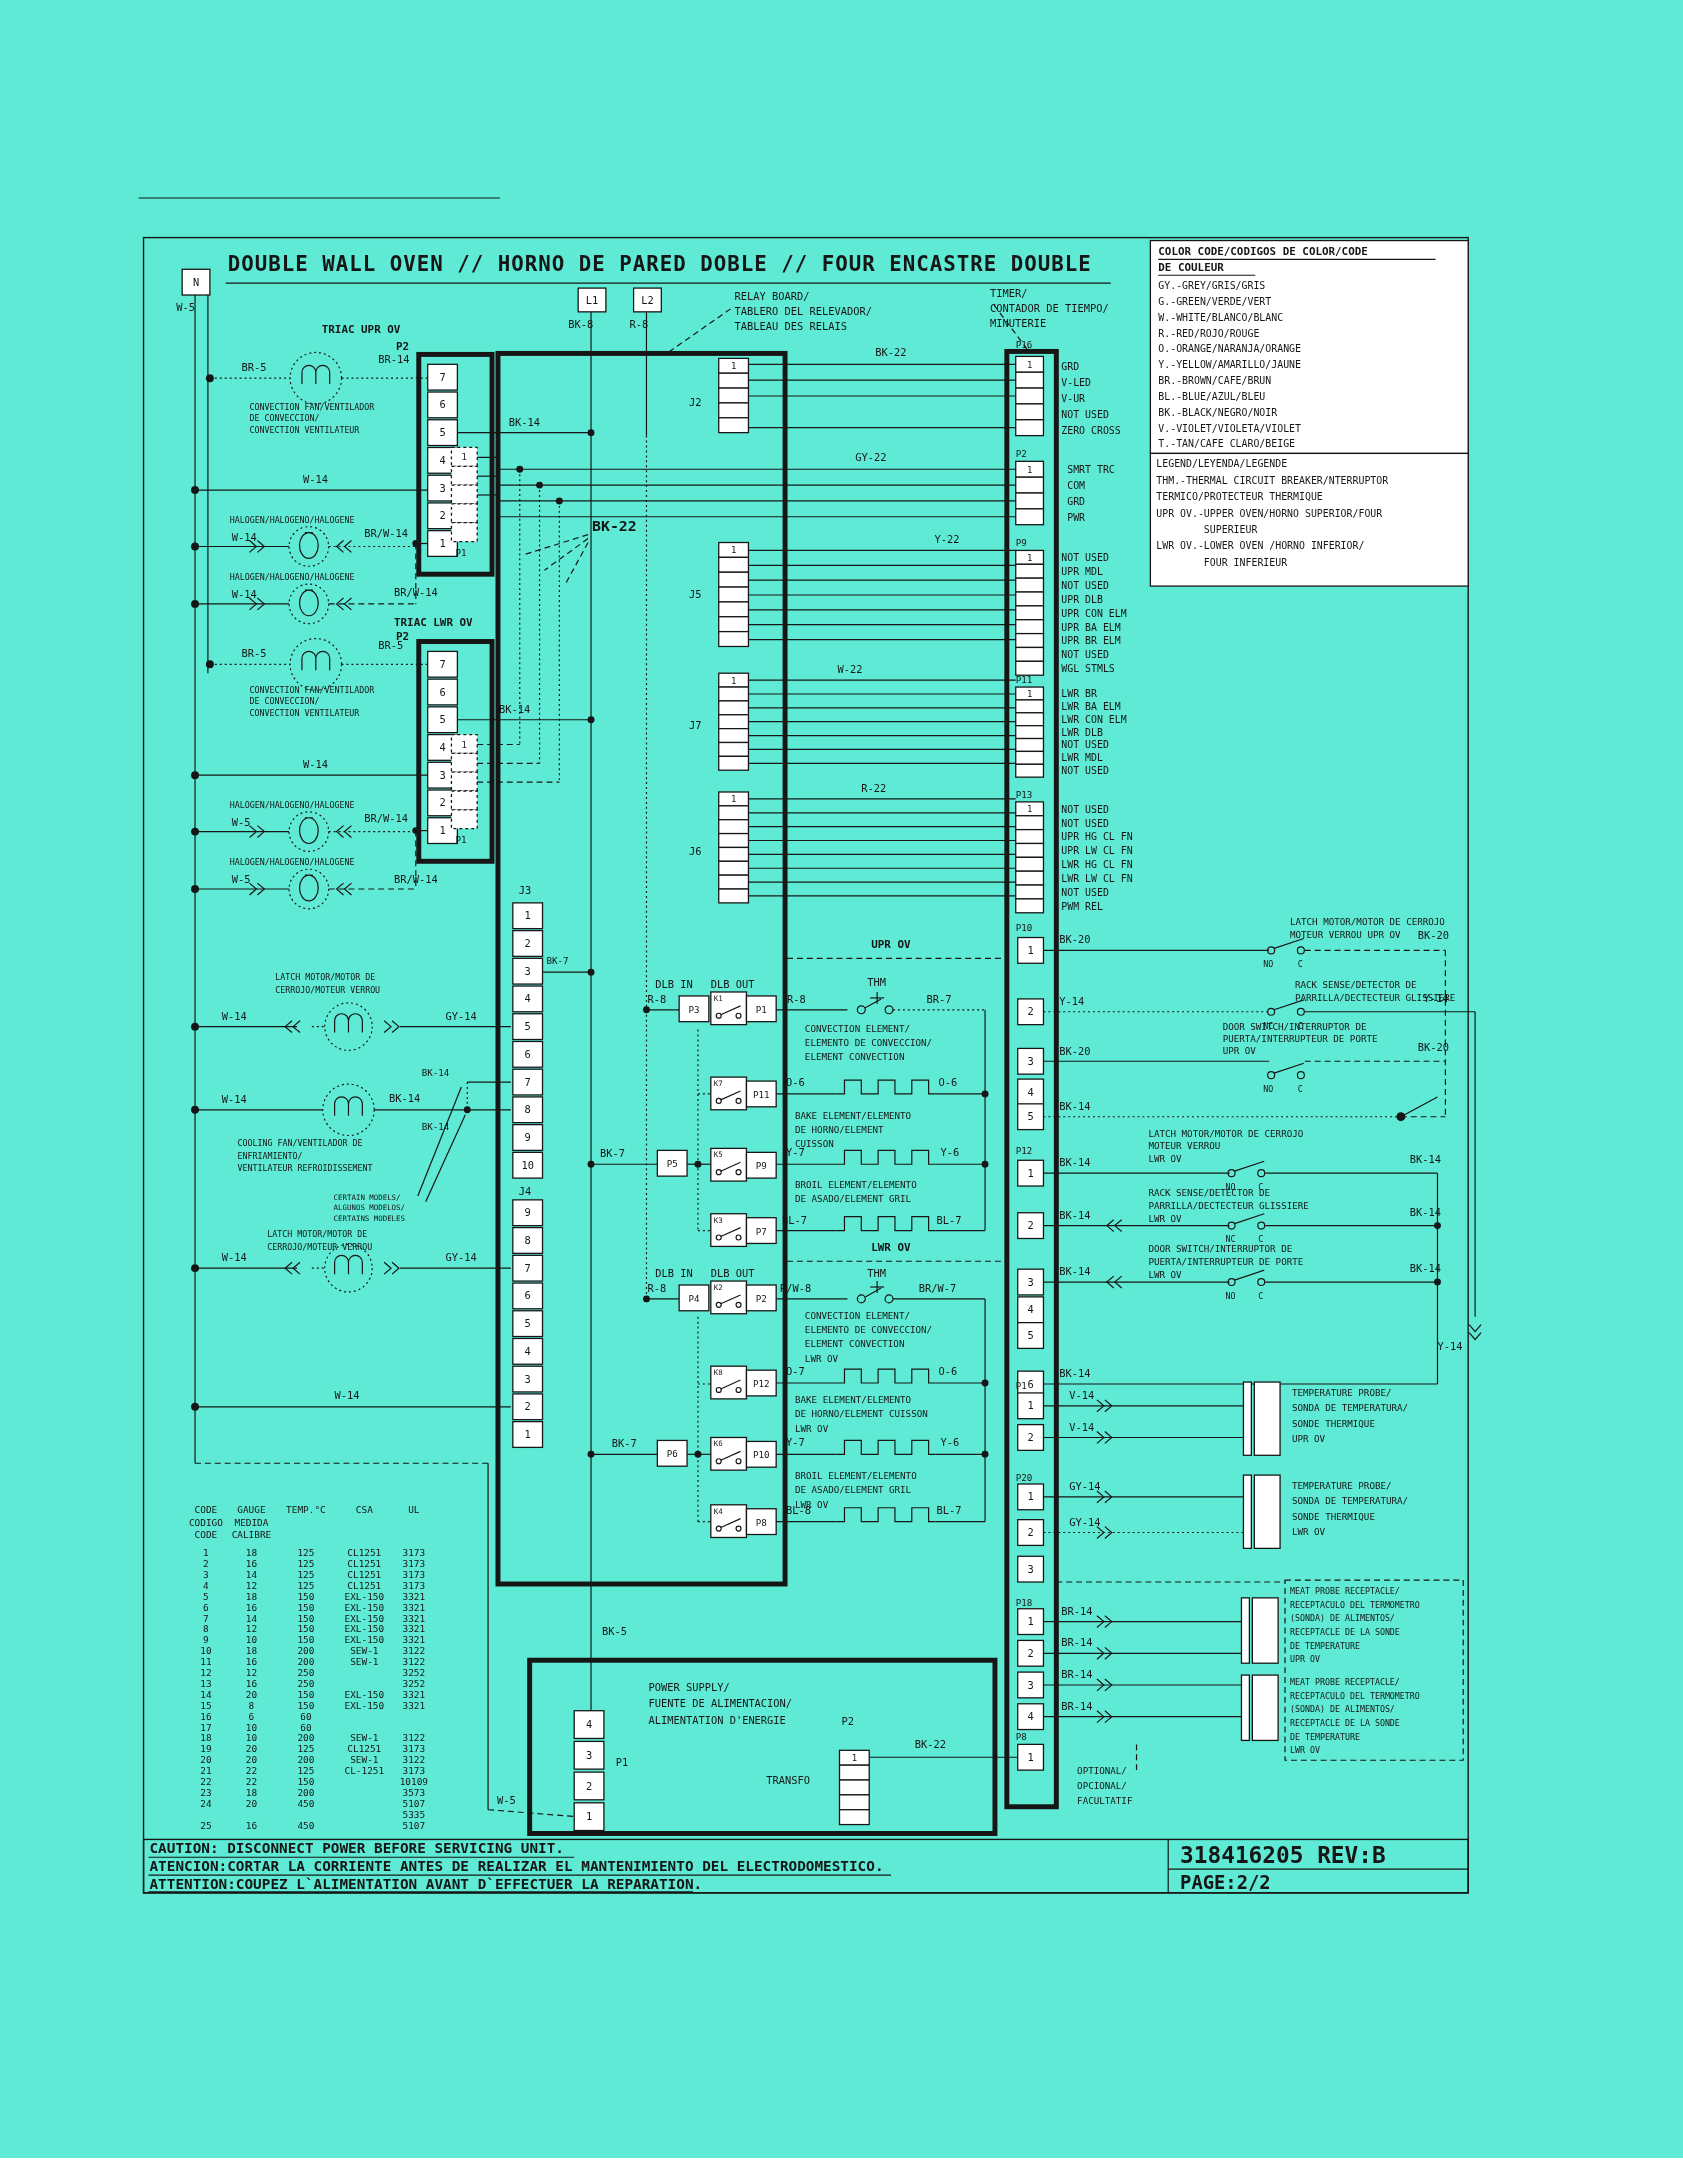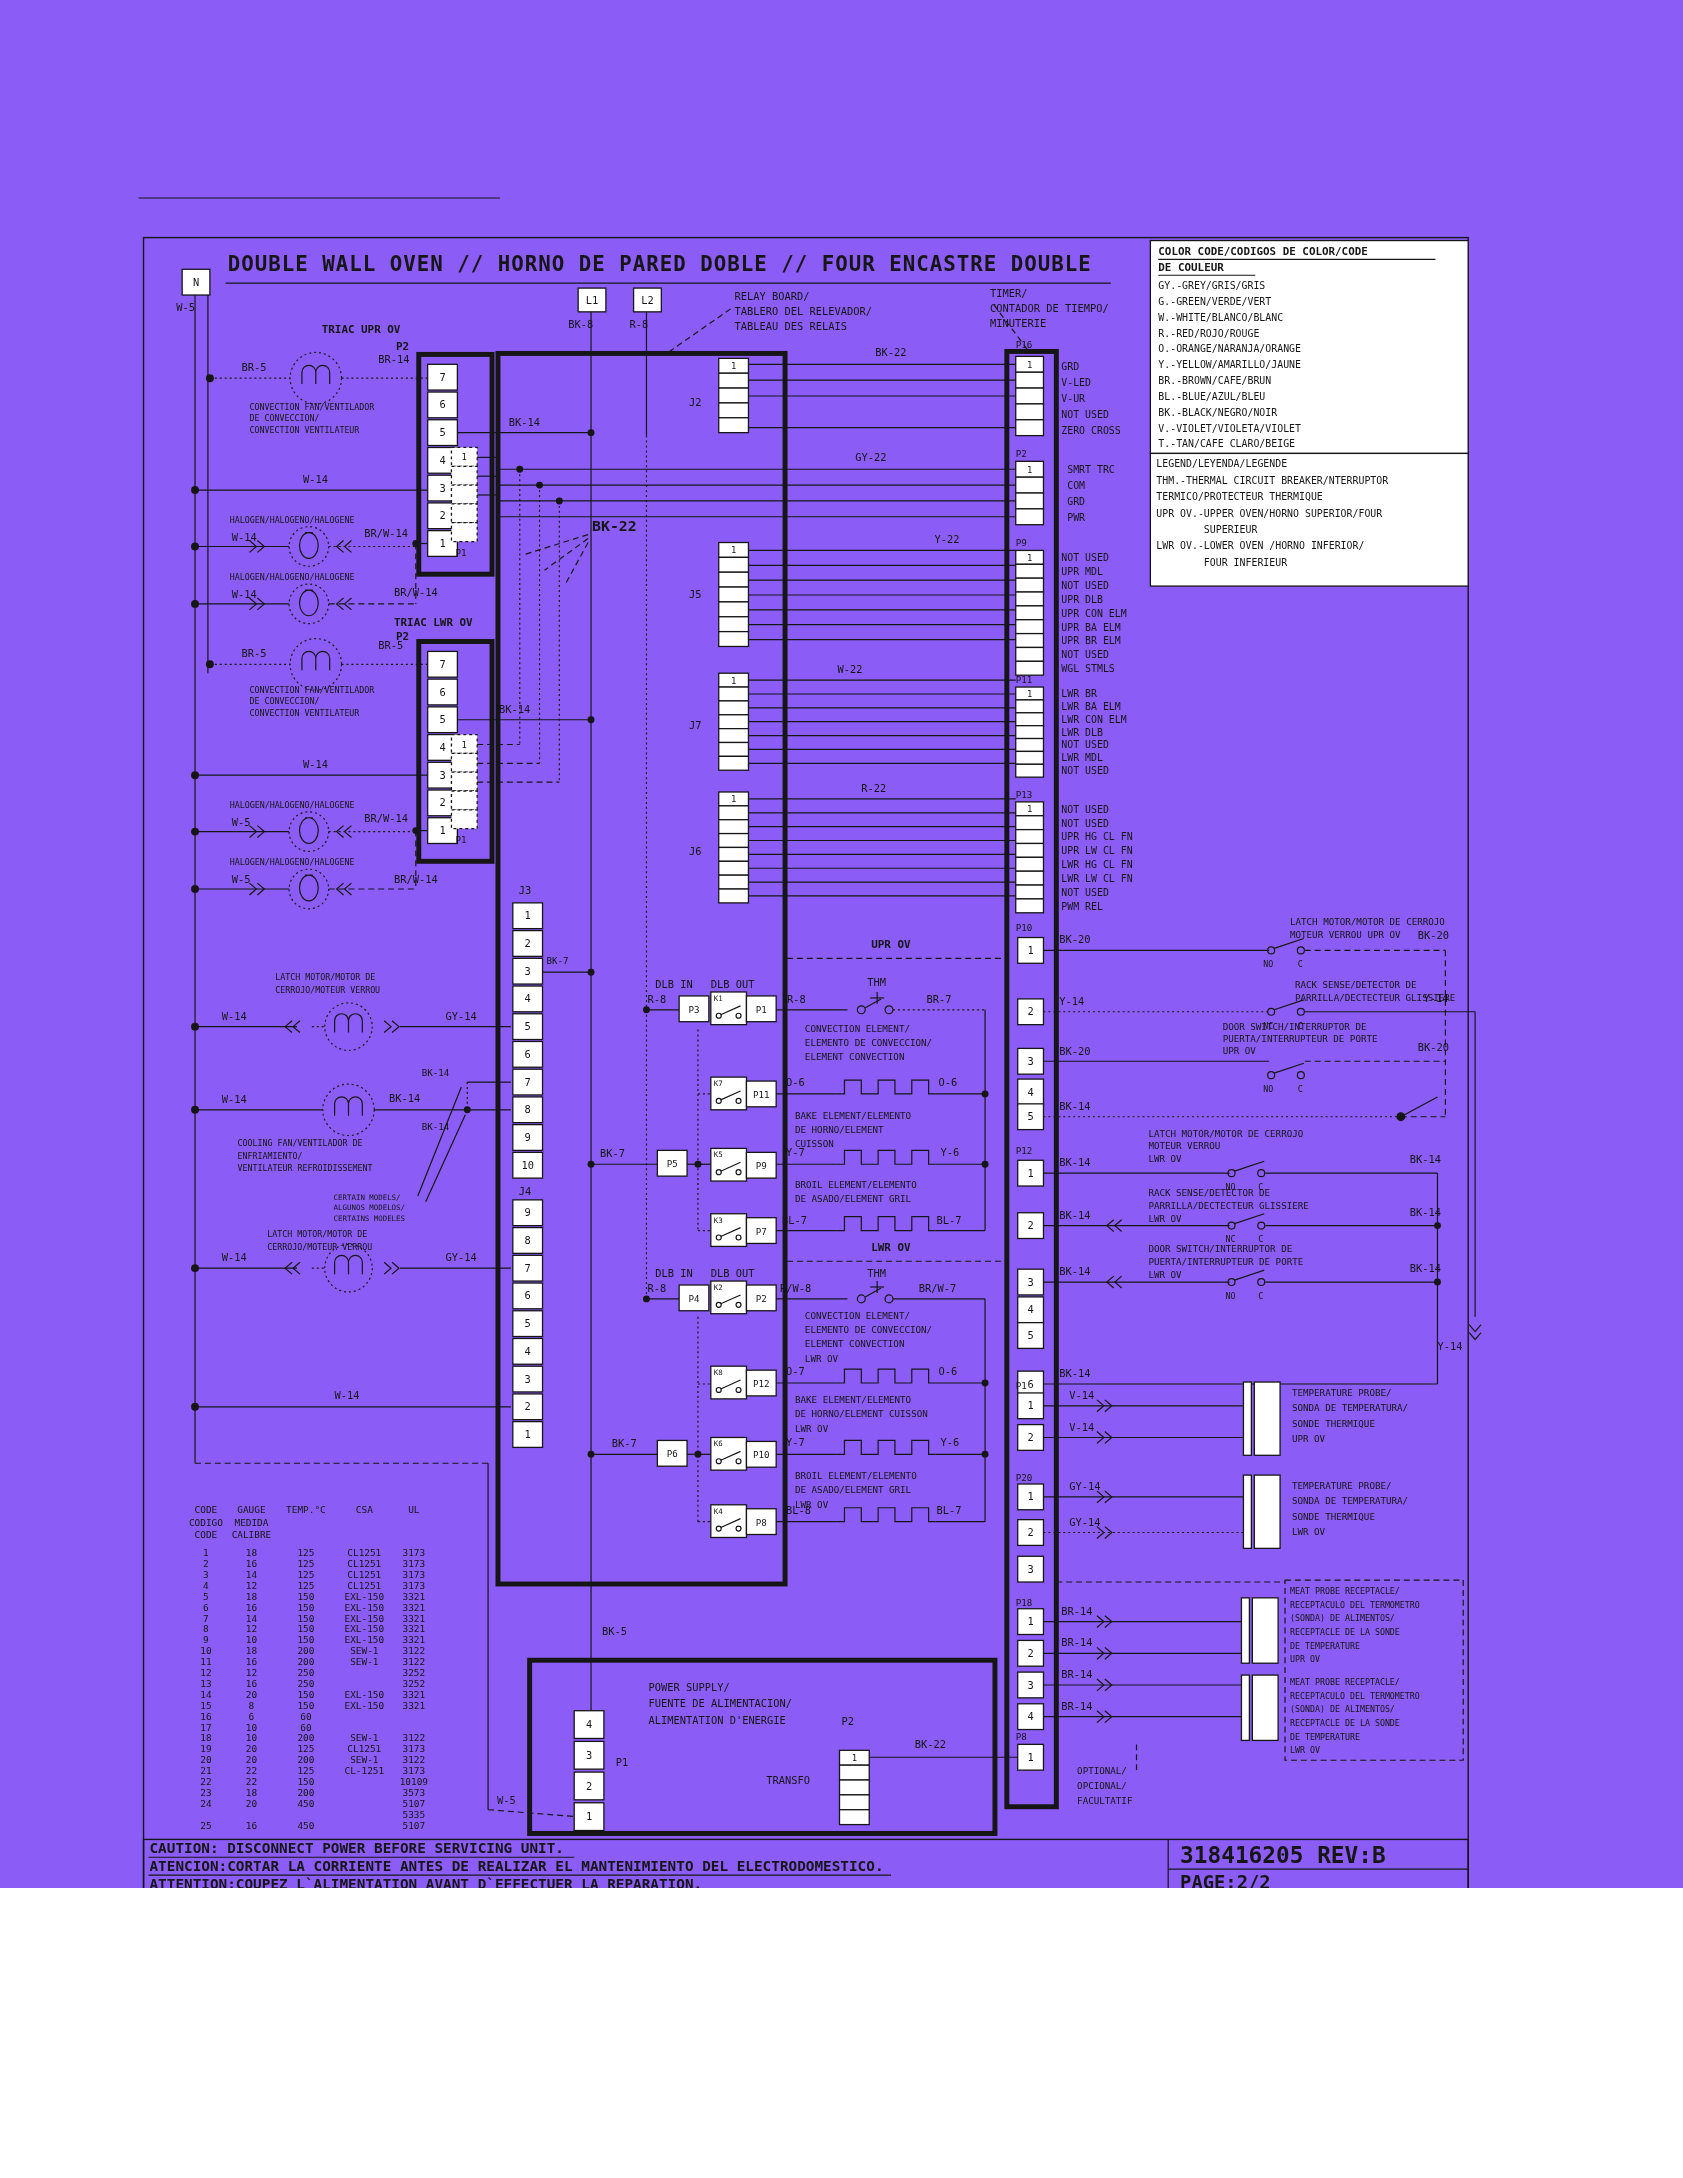--- a/index.html
+++ b/index.html
@@ -1,16 +1,16 @@
 <!DOCTYPE html>
 <html><head>
 <meta charset="utf-8">
 <style>
   html,body{margin:0;padding:0;background:#fff}
-  #page{width:1683px;height:1888px;position:relative;background:#8b5cf6}
+  #page{width:1683px;height:2158px;position:relative;background:#5eead4}
   svg{display:block}
   text{font-family:"DejaVu Sans Mono","Liberation Mono",monospace;fill:#161616}
   .tt{font-size:21px;font-weight:bold;letter-spacing:1px}
   .h{font-size:11px;font-weight:bold}
   .s{font-size:10.5px}
   .s10{font-size:10px}
   .s9{font-size:9.3px}
   .s8{font-size:8.4px}
   .k{font-size:7.5px}
   .big{font-size:15px;font-weight:bold}

